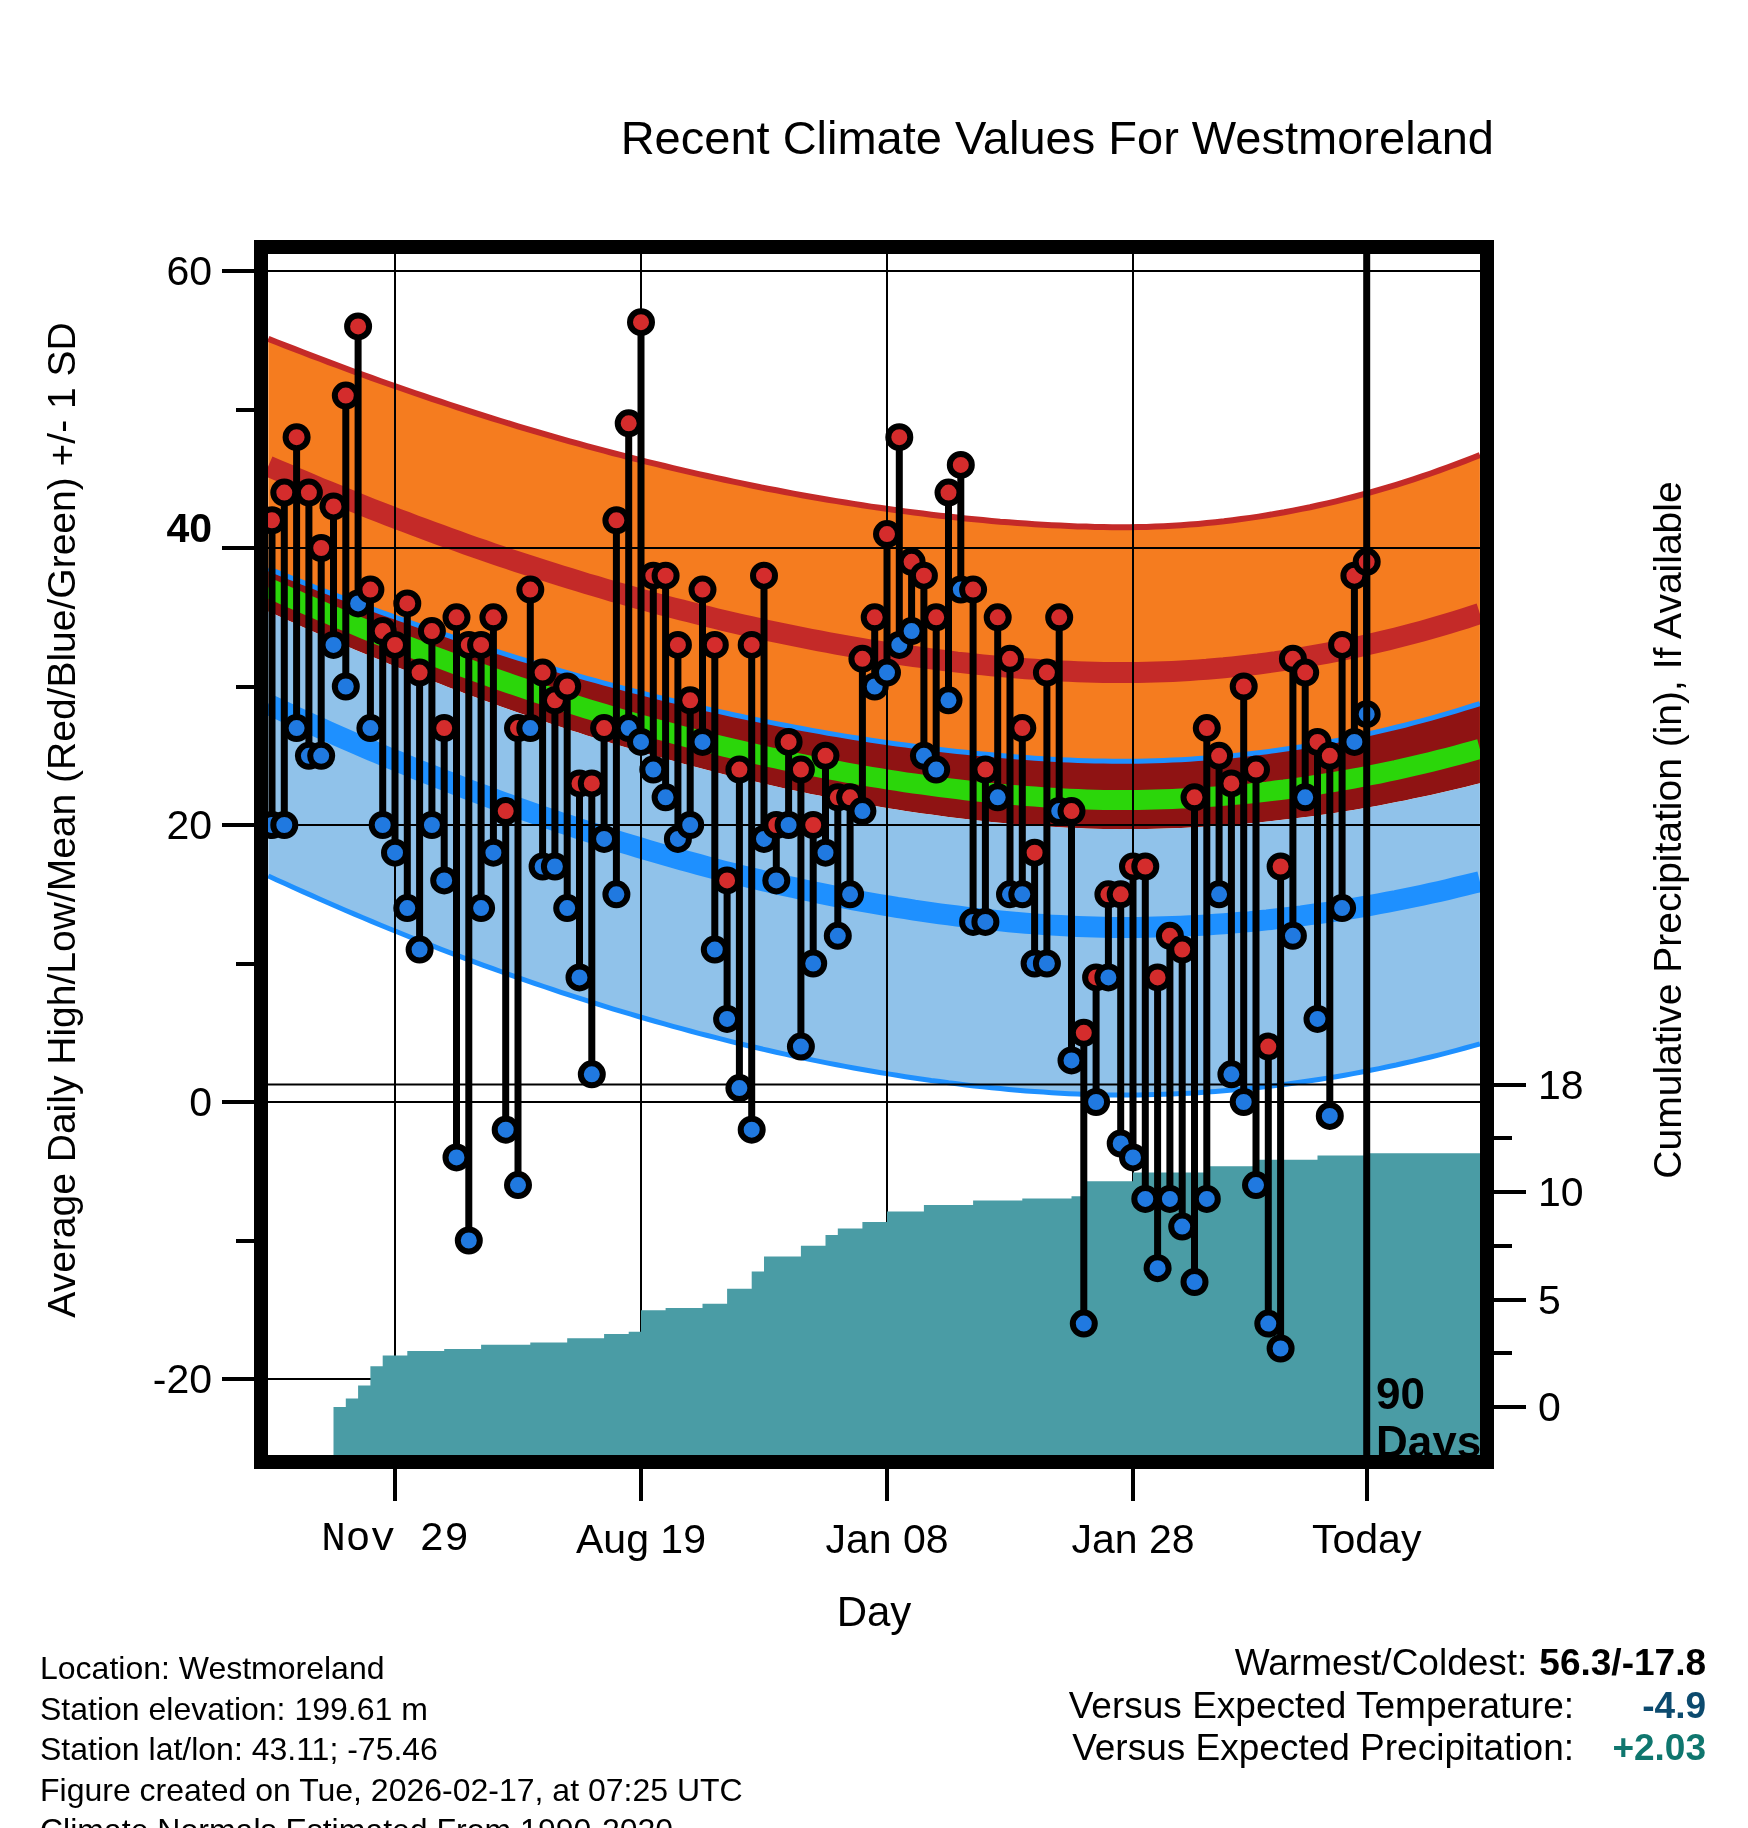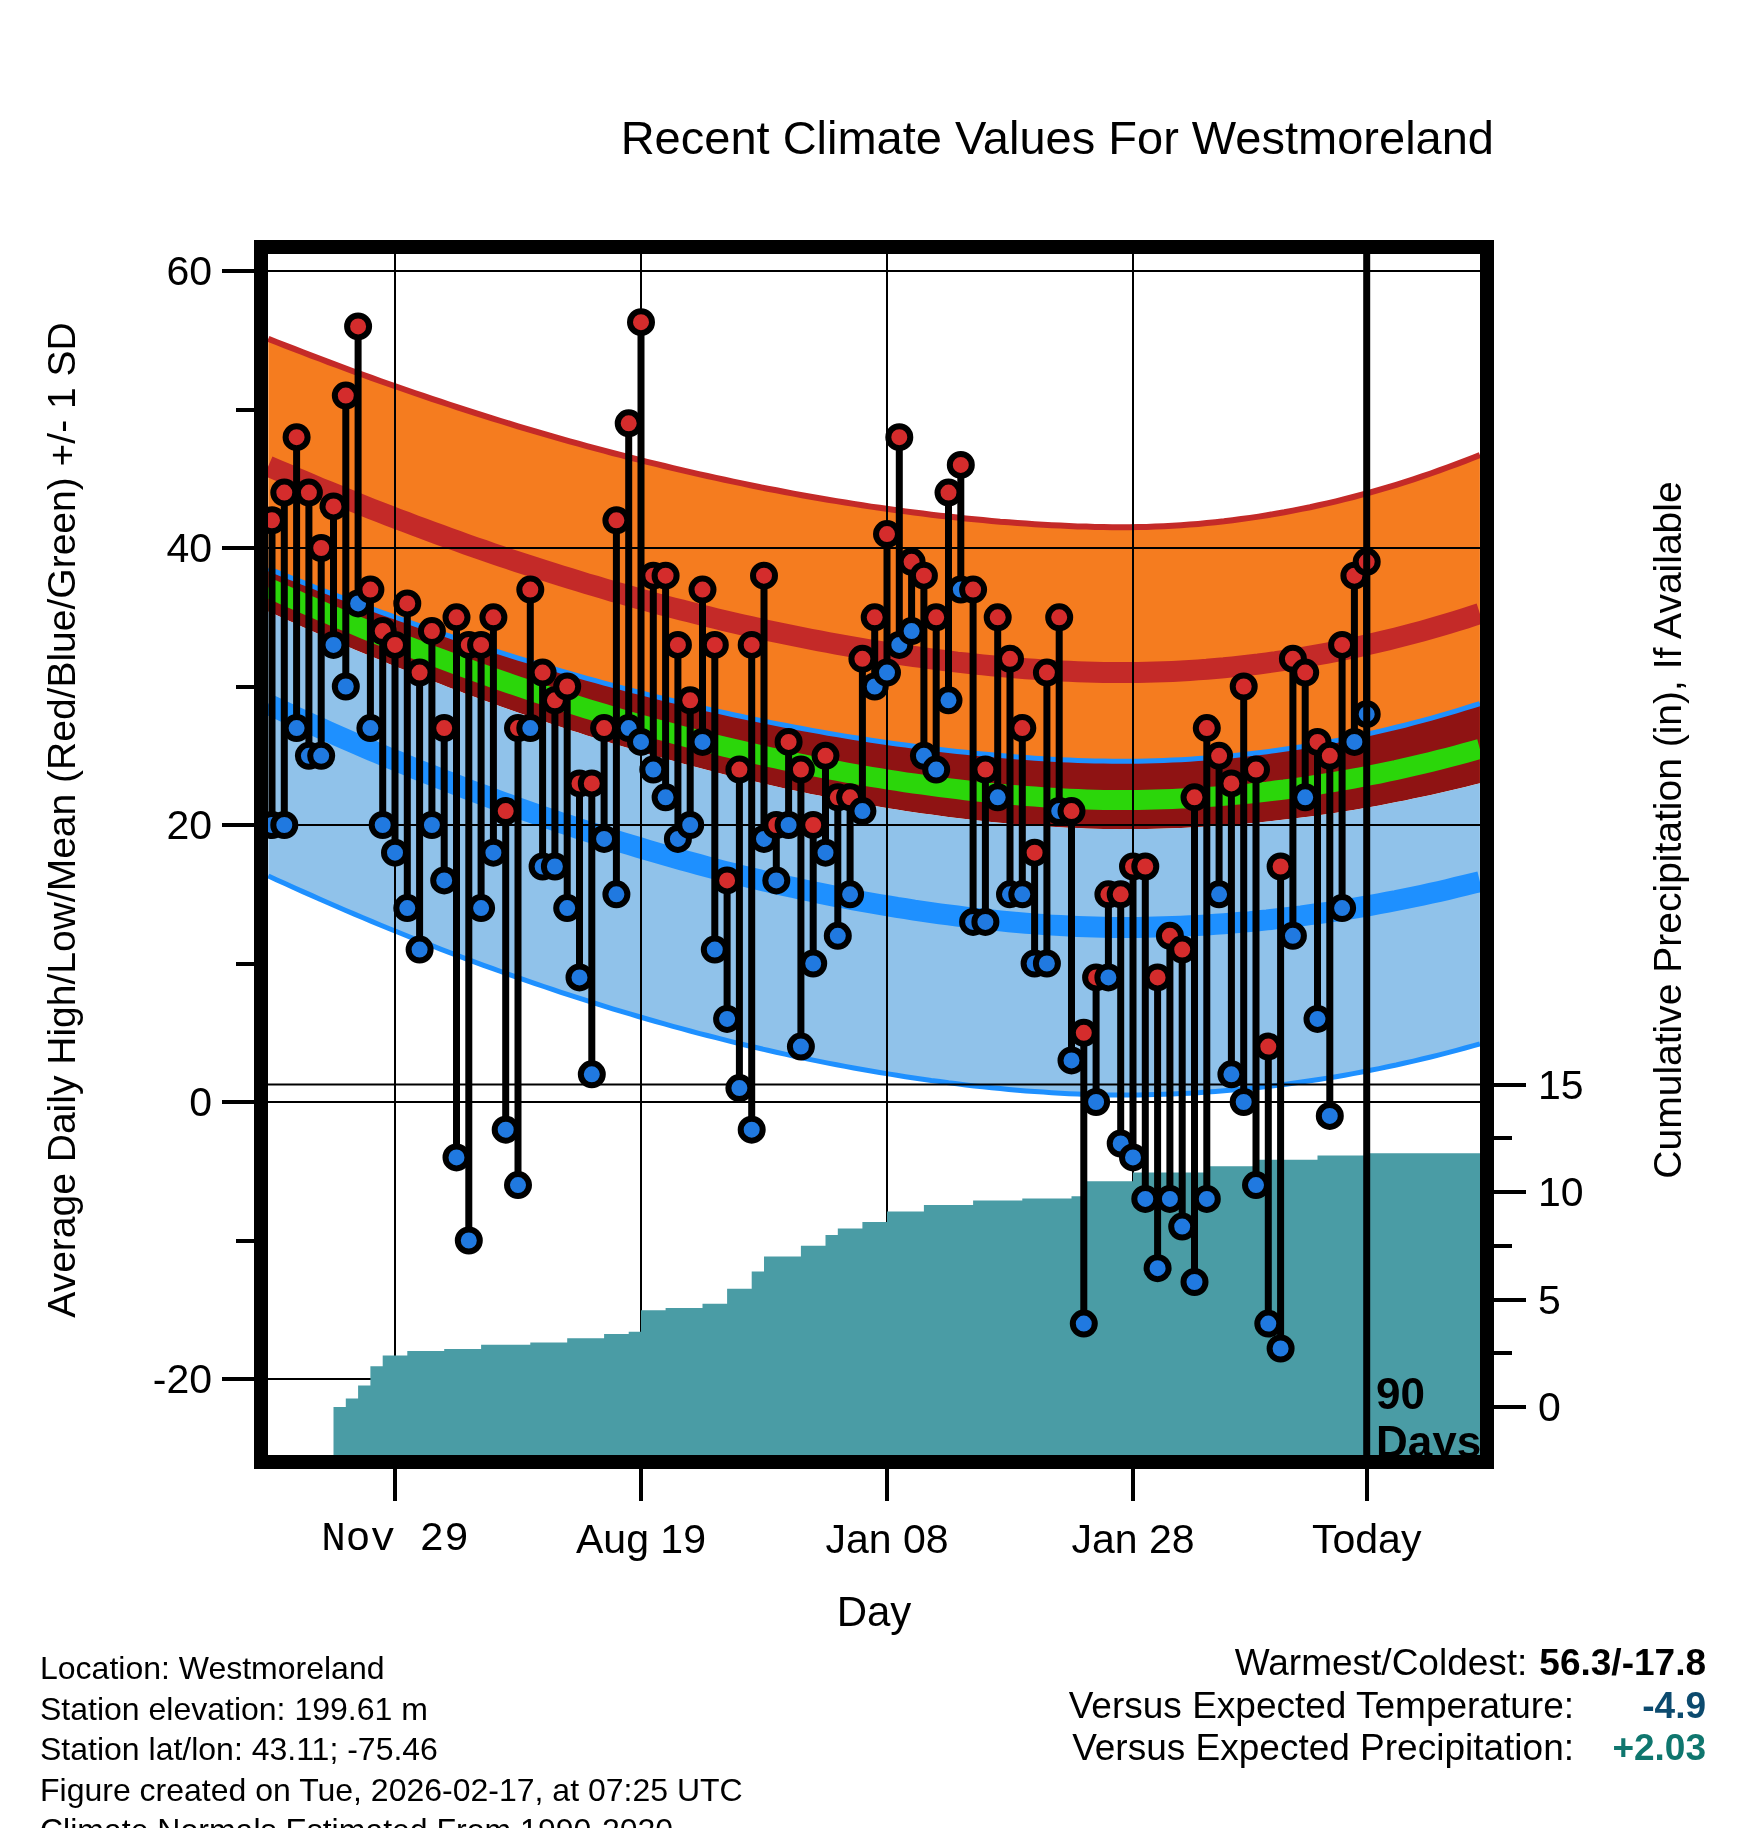--- a/index.html
+++ b/index.html
@@ -328,33 +328,33 @@
 
 <div class="marker-label">
   <div>90</div>
   <div>Days</div>
 </div>
 
 <div id="ticks">
     <div class="tick" style="left: 222px; top: 269px; width: 32px; height: 4px;"></div>
     <div class="tick-label left" style="left: 212px; top: 271px;">60</div>
     <div class="tick" style="left: 222px; top: 546px; width: 32px; height: 4px;"></div>
-    <div class="tick-label left" style="left: 212px; top: 548px;">40</div>
+    <div class="tick-label left" style="left: 212px; top: 528px; font-weight: bold;">40</div>
     <div class="tick" style="left: 222px; top: 823px; width: 32px; height: 4px;"></div>
     <div class="tick-label left" style="left: 212px; top: 825px;">20</div>
     <div class="tick" style="left: 222px; top: 1100px; width: 32px; height: 4px;"></div>
     <div class="tick-label left" style="left: 212px; top: 1102px;">0</div>
     <div class="tick" style="left: 222px; top: 1377px; width: 32px; height: 4px;"></div>
     <div class="tick-label left" style="left: 212px; top: 1379px;">-20</div>
     <div class="tick" style="left: 236px; top: 407.5px; width: 18px; height: 4px;"></div>
     <div class="tick" style="left: 236px; top: 684.5px; width: 18px; height: 4px;"></div>
     <div class="tick" style="left: 236px; top: 961.5px; width: 18px; height: 4px;"></div>
     <div class="tick" style="left: 236px; top: 1238.5px; width: 18px; height: 4px;"></div>
     <div class="tick" style="left: 1494px; top: 1082.5px; width: 32px; height: 4px;"></div>
-    <div class="tick-label right" style="left: 1538px; top: 1084.5px;">15</div>
+    <div class="tick-label right" style="left: 1538px; top: 1084.5px;">18</div>
     <div class="tick" style="left: 1494px; top: 1190px; width: 32px; height: 4px;"></div>
     <div class="tick-label right" style="left: 1538px; top: 1192px;">10</div>
     <div class="tick" style="left: 1494px; top: 1297.5px; width: 32px; height: 4px;"></div>
     <div class="tick-label right" style="left: 1538px; top: 1299.5px;">5</div>
     <div class="tick" style="left: 1494px; top: 1405px; width: 32px; height: 4px;"></div>
     <div class="tick-label right" style="left: 1538px; top: 1407px;">0</div>
     <div class="tick" style="left: 1494px; top: 1136.25px; width: 18px; height: 4px;"></div>
     <div class="tick" style="left: 1494px; top: 1243.75px; width: 18px; height: 4px;"></div>
     <div class="tick" style="left: 1494px; top: 1351.25px; width: 18px; height: 4px;"></div>
     <div class="tick" style="left: 393px; top: 1469px; width: 4px; height: 32px;"></div>

